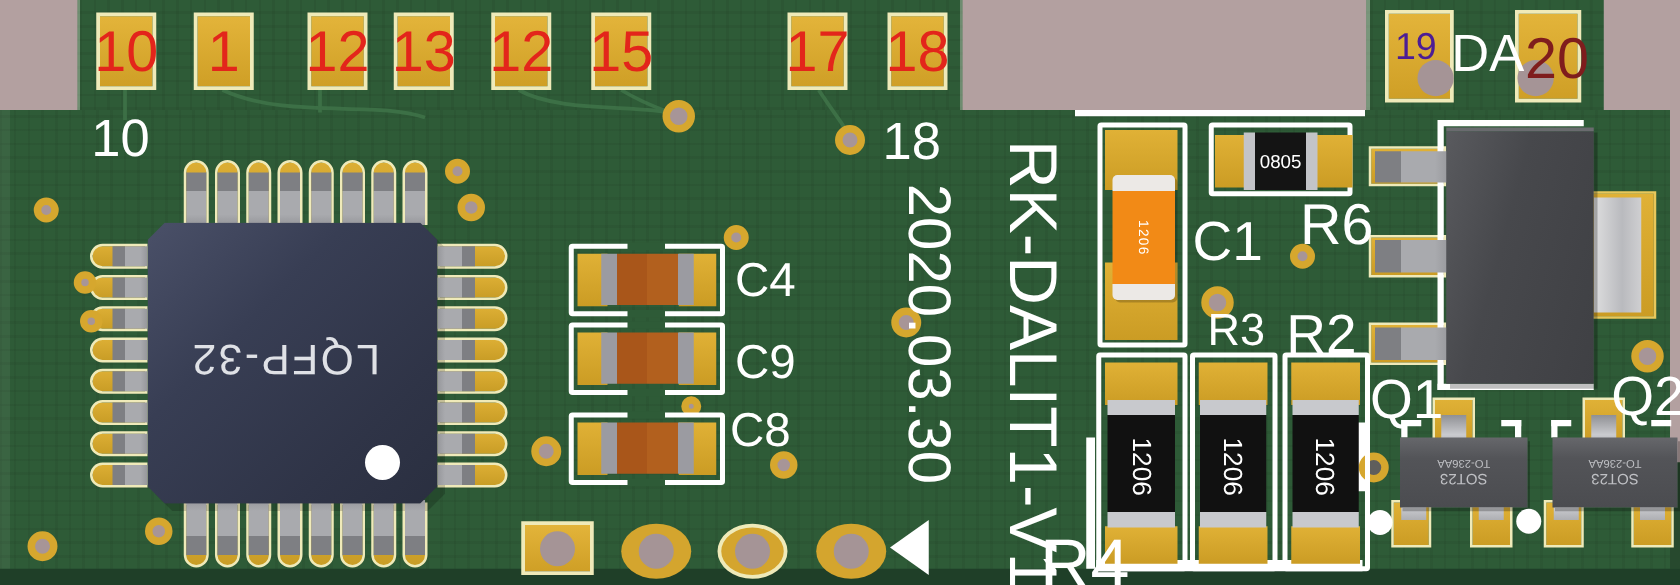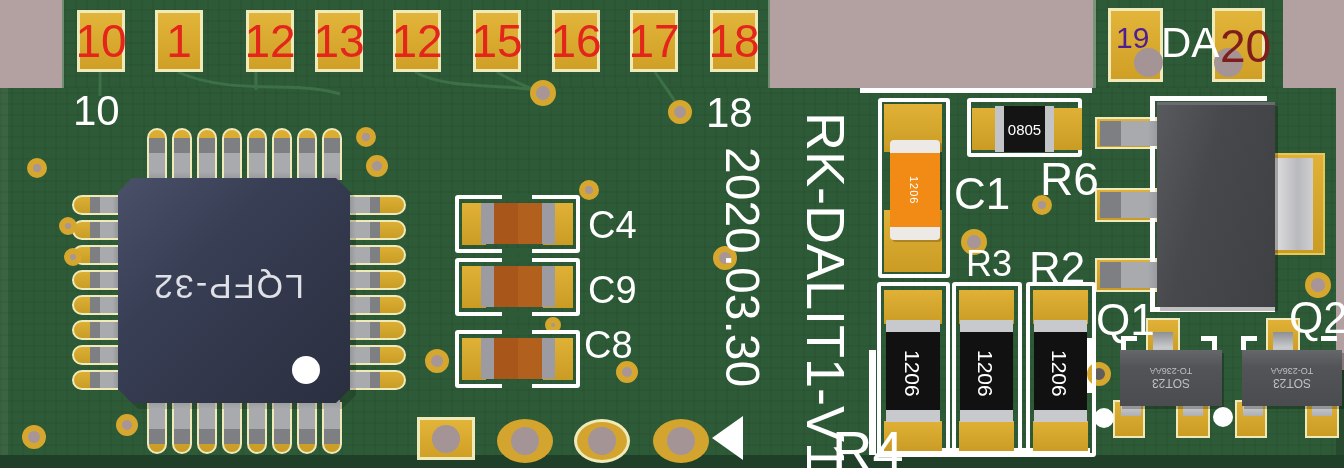--- a/index.html
+++ b/index.html
@@ -244,23 +244,20 @@
       <span class="red-num">12</span>
     </div>
     <div class="pad-top pad-gold" style="left: 315px;">
       <span class="red-num">13</span>
     </div>
     <div class="pad-top pad-gold" style="left: 393px;">
       <span class="red-num">12</span>
     </div>
     <div class="pad-top pad-gold" style="left: 473px;">
       <span class="red-num">15</span>
-    </div>
-    <div class="pad-top pad-gold" style="left: 552px;">
-      <span class="red-num">16</span>
     </div>
     <div class="pad-top pad-gold" style="left: 630px;">
       <span class="red-num">17</span>
     </div>
     <div class="pad-top pad-gold" style="left: 710px;">
       <span class="red-num">18</span>
     </div>
     <div class="abs pad-gold" style="left: 1108px; top: 8px; width: 55px; height: 74px; z-index: 1;"></div>
     <div class="hole" style="left: 1134px; top: 48px; width: 29px; height: 29px; z-index: 3;"></div>
     <div class="silk" style="left: 1116px; top: 23px; font-size: 30px; color: #4c1d95; z-index: 4;">19</div>

